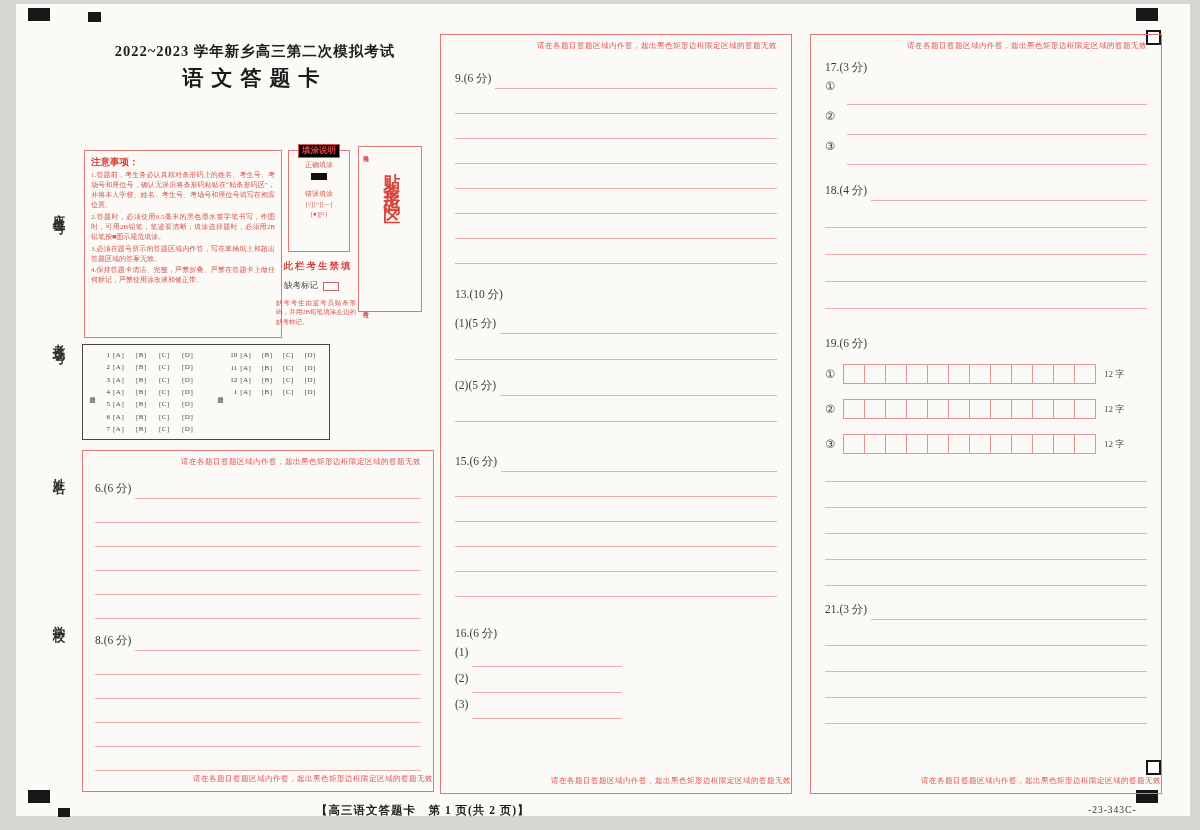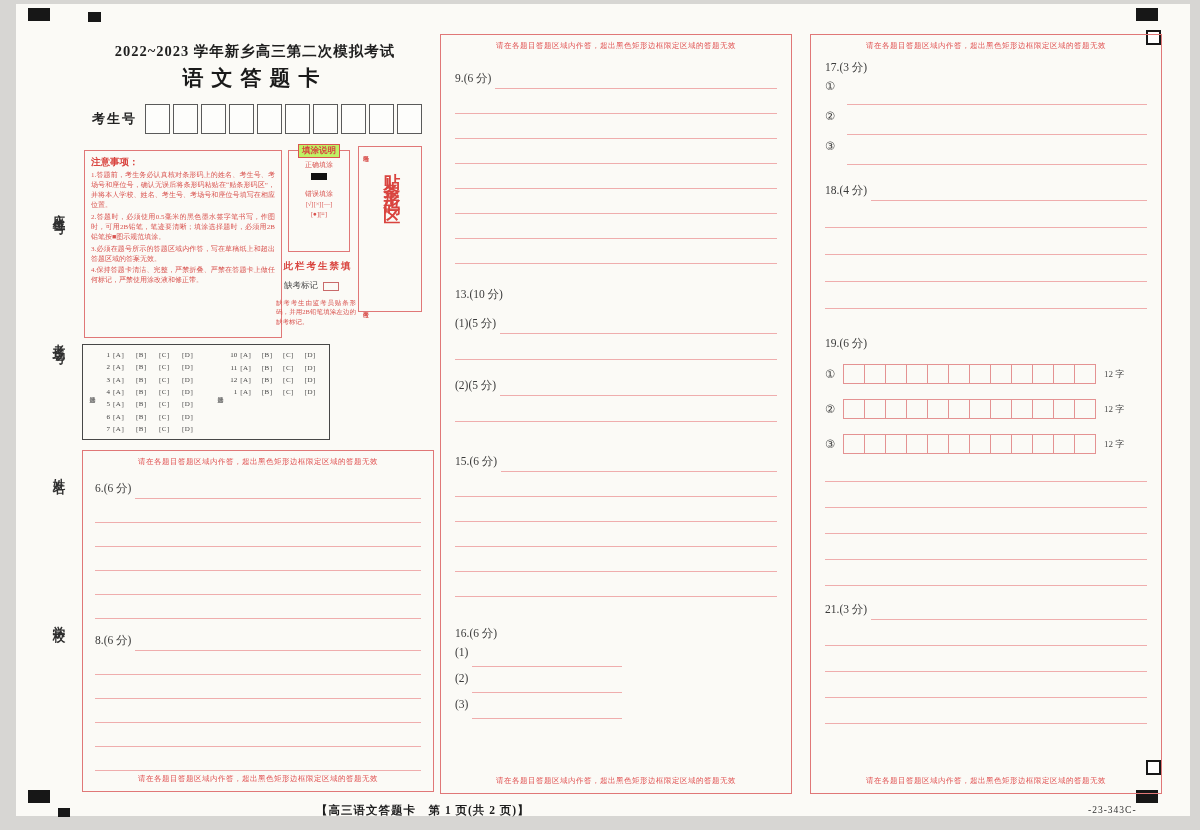--- a/index.html
+++ b/index.html
@@ -41,21 +41,21 @@
 
   
   .notice { position:absolute; left:68px; top:146px; width:198px; height:188px;
     border:1.6px solid #e07777; padding:5px 6px; }
   .notice-title { font-size:9.5px; font-weight:bold; color:#d9443f; margin-bottom:2px; }
   .notice-item { font-size:7px; color:#d9534f; line-height:1.42; text-align:justify; margin-bottom:2px; }
 
   
   .fill-guide { position:absolute; left:272px; top:146px; width:62px; height:102px;
     border:1.6px solid #e07777; text-align:center; }
-  .fg-title { position:absolute; left:50%; top:-7px; transform:translateX(-50%); background:#bef264;
+  .fg-title { position:absolute; left:50%; top:-7px; transform:translateX(-50%); background:#000000;
     border:1px solid #d9534f; color:#d9443f; font-size:8.5px; font-weight:bold; padding:0 3px; white-space:nowrap; }
   .fg-label { display:block; font-size:7px; color:#d9534f; margin-top:9px; }
   .fg-mark { width:16px; height:7px; background:#111; margin:3px auto 0; }
   .fg-samples { font-size:6.5px; color:#d9534f; line-height:1.5; }
 
   
   .barcode { position:absolute; left:342px; top:142px; width:64px; height:166px; border:1.6px solid #e07777; }
   .bc-main { position:absolute; left:50%; top:12px; transform:translateX(-42%);
     writing-mode:vertical-rl; text-orientation:upright; font-size:17px; font-weight:bold;
     color:#d9443f; letter-spacing:9px; }
@@ -82,21 +82,21 @@
   .c-row { height:12.4px; display:flex; align-items:center; font-size:7px; color:#3c3c3c; }
   .c-num { width:12px; text-align:right; margin-right:3px; }
   .c-opt { width:23px; letter-spacing:0.5px; color:#4a4a4a; }
 
   
   .abox { position:absolute; border:1.6px solid #e07777; padding:6px 14px; }
   .abox.left  { left:66px;  top:446px; width:352px; height:342px; padding:6px 12px; }
   .abox.mid   { left:424px; top:30px;  width:352px; height:760px; }
   .abox.right { left:794px; top:30px;  width:352px; height:760px; }
 
-  .warn { font-size:7.5px; color:#e05050; text-align:center; letter-spacing:0.5px; height:12px;font-family:Liberation Serif, serif; }
+  .warn { font-size:7.5px; color:#e05050; text-align:right; letter-spacing:0.5px; height:12px;font-family:Liberation Serif, serif; }
   .warn.abs-bottom { position:absolute; left:0; right:0; bottom:5px; }
 
   .q-label { font-size:11.5px; color:#3a3a3a; }
   .q-head { height:16px; line-height:16px; }
   .label-line { display:flex; height:22px; }
   .label-line .q-label { line-height:22px; white-space:nowrap; }
   .tail { flex:1; border-bottom:1px solid #efadad; margin-left:4px; }
   .label-line.short .tail { max-width:150px; }
   .rule { border-bottom:1px solid #efadad; }
   .rule.h24 { height:24px; } .rule.h25 { height:25px; } .rule.h26 { height:26px; } .rule.h27 { height:27px; }
@@ -133,35 +133,20 @@
 
   <span>座位号</span>
       <span>考场号</span>
       <span>姓名</span>
       <span>学校</span>
     </div>
 
   <div class="exam-title">2022~2023 学年新乡高三第二次模拟考试</div>
   <div class="sheet-title">语文答题卡</div>
 
-  <div class="cand-row">
-    <span class="cand-label">考生号</span>
-    <div class="cand-boxes">
-      <div class="cand-box"></div>
-      <div class="cand-box"></div>
-      <div class="cand-box"></div>
-      <div class="cand-box"></div>
-      <div class="cand-box"></div>
-      <div class="cand-box"></div>
-      <div class="cand-box"></div>
-      <div class="cand-box"></div>
-      <div class="cand-box"></div>
-      <div class="cand-box"></div>
-    </div>
-  </div>
 
   <div class="notice">
     <div class="notice-title">注意事项：</div>
     <div>
 
     <p class="notice-item">1.答题前，考生务必认真核对条形码上的姓名、考生号、考场号和座位号，确认无误后将条形码粘贴在“贴条形码区”，并将本人学校、姓名、考生号、考场号和座位号填写在相应位置。</p>
         <p class="notice-item">2.答题时，必须使用0.5毫米的黑色墨水签字笔书写，作图时，可用2B铅笔，笔迹要清晰；填涂选择题时，必须用2B铅笔按■图示规范填涂。</p>
         <p class="notice-item">3.必须在题号所示的答题区域内作答，写在草稿纸上和超出答题区域的答案无效。</p>
         <p class="notice-item">4.保持答题卡清洁、完整，严禁折叠、严禁在答题卡上做任何标记，严禁使用涂改液和修正带。</p>
       </div>

